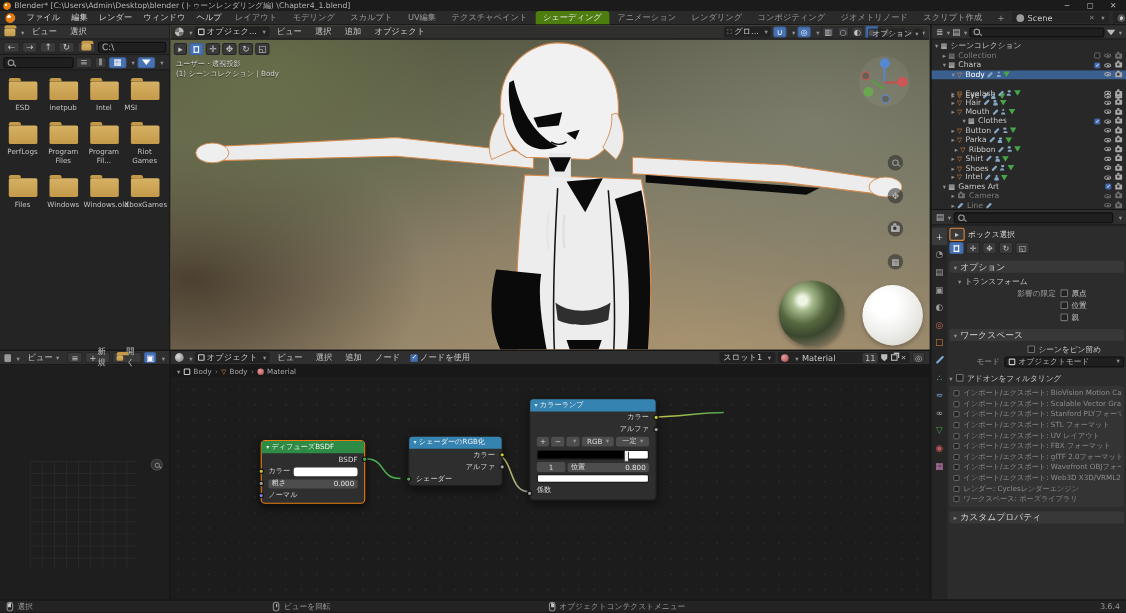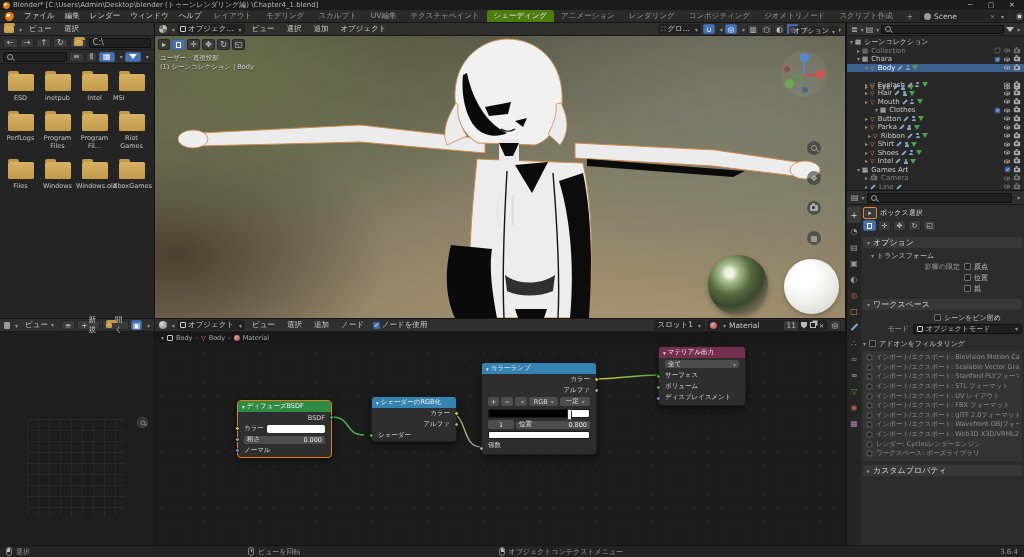--- a/index.html
+++ b/index.html
@@ -486,43 +486,20 @@
         <span style="flex:1;height:8px;background:#fff;border-radius:2px;border:1px solid #1a1a1a"></span>
       </div>
     <div class="nrow">
         <span>係数</span>
       </div>
     <span class="sock" style="right:-3px;top:14px;background:#c8c832"></span>
     <span class="sock" style="right:-3px;top:25px;background:#9f9f9f"></span>
     <span class="sock" style="left:-3px;top:83px;background:#9f9f9f"></span>
   </div>
 
-  <div class="node" style="left:503px;top:27px;width:88px;height:60px">
-    <div class="nhead" style="background:#75304e">
-        <span>マテリアル出力</span>
-      </div>
-    <div class="nrow" style="height:12px">
-        <span class="nfield dd">
-          <span>全て</span>
-          <span class="grow"></span>
-        </span>
-      </div>
-    <div class="nrow">
-        <span>サーフェス</span>
-      </div>
-    <div class="nrow">
-        <span>ボリューム</span>
-      </div>
-    <div class="nrow">
-        <span>ディスプレイスメント</span>
-      </div>
-    <span class="sock" style="left:-3px;top:27px;background:#4ca64c"></span>
-    <span class="sock" style="left:-3px;top:38px;background:#4ca64c"></span>
-    <span class="sock" style="left:-3px;top:49px;background:#8080e0"></span>
-  </div>
 </div>
 
 <div class="ab" style="left:846px;top:23px;width:178px;height:167px;background:#282828;border-left:1px solid #141414">
   <div class="hdr" style="height:13px">
     <span class="dd" style="color:#bbb">≣</span>
     <span class="dd" style="color:#bbb">▤</span>
     <span class="field grow" style="height:9px;gap:2px">
         <span class="i-search"></span>
       </span>
     <span class="dd"><span class="i-funnel" style="border-top-color:#bbb"></span></span>

